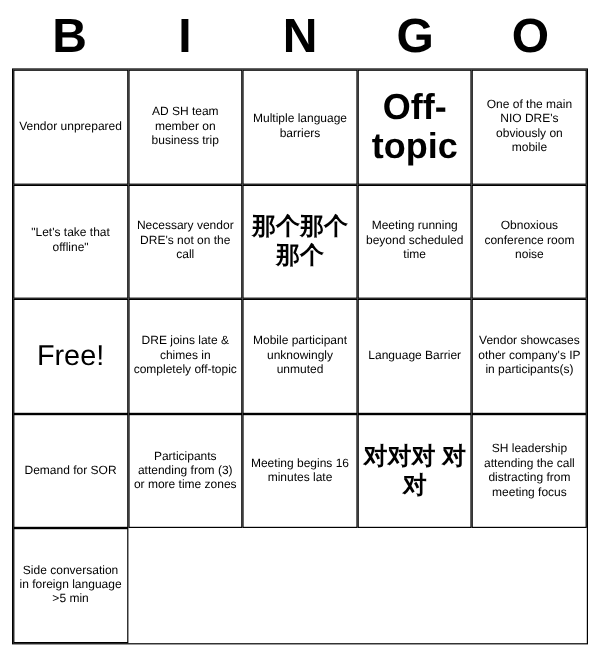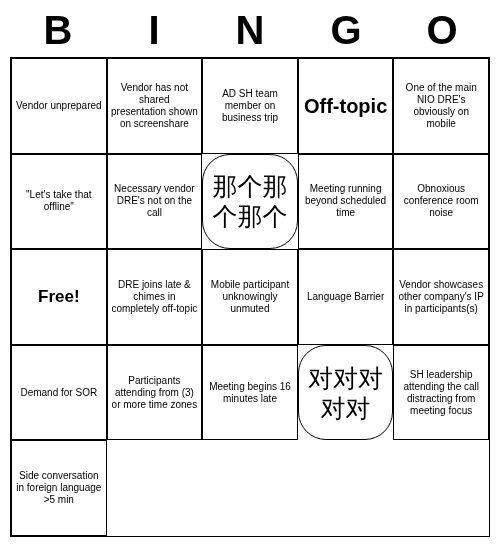--- a/index.html
+++ b/index.html
@@ -37,48 +37,47 @@
       display: flex;
       align-items: center;
       justify-content: center;
       text-align: center;
       padding: 3px;
       font-size: 10px;
       line-height: 1.2;
       overflow: hidden;
     }
     .bingo-cell.large-text {
-      font-size: 20px;
+      font-size: 30px;
       font-weight: bold;
       line-height: 1.1;
     }
     .bingo-cell.free {
-      font-size: 17px;
-      font-weight: bold;
+      font-size: 24px;
+      font-weight: normal;
     }
     .bingo-cell.chinese {
-      font-size: 25px;
-      font-weight: normal;
-      border-radius: 28px;
+      font-size: 20px;
+      font-weight: bold;
     }
   </style>
 </head>
 <body>
 
 <div class="bingo-header">
 <div class="bingo-header-letter">B</div>
     <div class="bingo-header-letter">I</div>
     <div class="bingo-header-letter">N</div>
     <div class="bingo-header-letter">G</div>
     <div class="bingo-header-letter">O</div>
   </div>
 <div class="bingo-grid">
 <div class="bingo-cell">Vendor unprepared</div>
-    <div class="bingo-cell">Vendor has not shared presentation shown on screenshare</div>
     <div class="bingo-cell">AD SH team member on business trip</div>
+    <div class="bingo-cell">Multiple language barriers</div>
     <div class="bingo-cell large-text">Off-topic</div>
     <div class="bingo-cell">One of the main NIO DRE's obviously on mobile</div>
     <div class="bingo-cell">"Let's take that offline"</div>
     <div class="bingo-cell">Necessary vendor DRE's not on the call</div>
     <div class="bingo-cell chinese">那个那个那个</div>
     <div class="bingo-cell">Meeting running beyond scheduled time</div>
     <div class="bingo-cell">Obnoxious conference room noise</div>
     <div class="bingo-cell free">Free!</div>
     <div class="bingo-cell">DRE joins late &amp; chimes in completely off-topic</div>
     <div class="bingo-cell">Mobile participant unknowingly unmuted</div>

